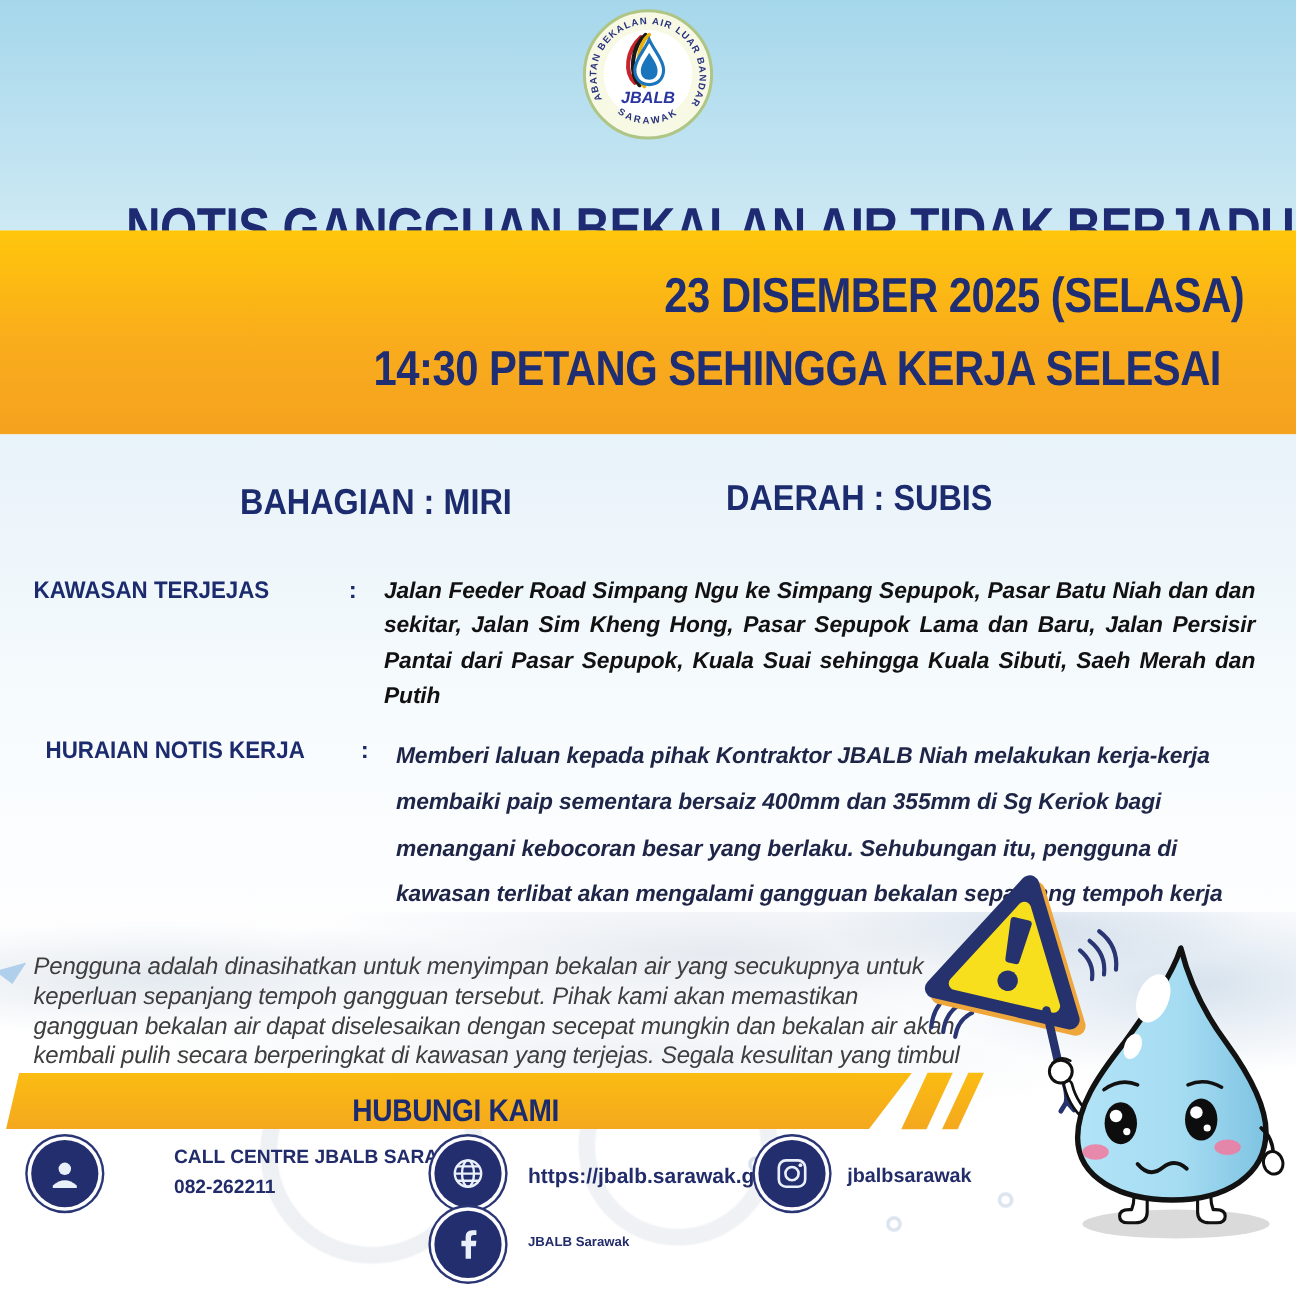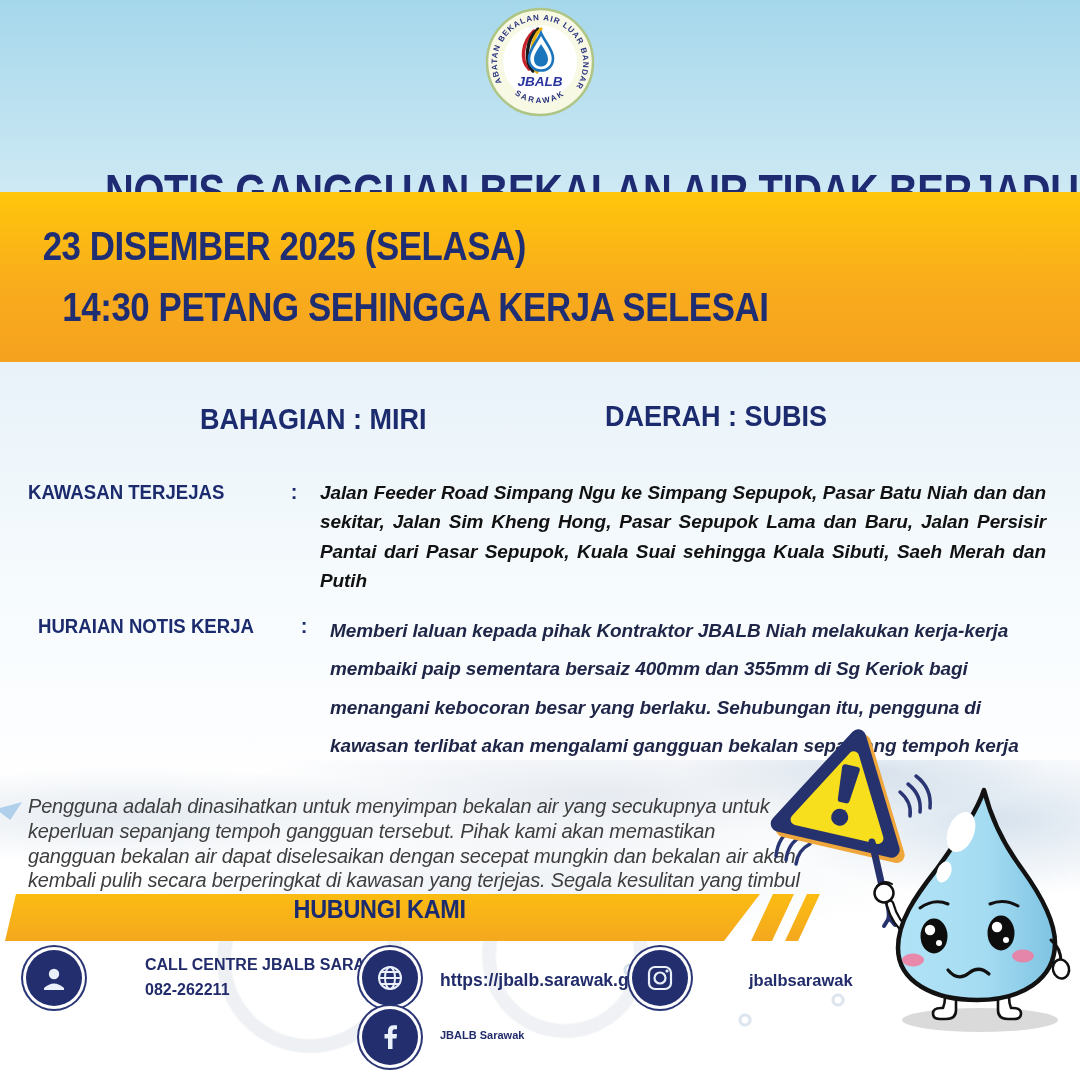--- a/index.html
+++ b/index.html
@@ -8,21 +8,21 @@
   
   .top{position:absolute;left:0;top:0;width:1080px;height:192px;
        background:linear-gradient(180deg,#A5D7EB 0%,#BCE1F0 55%,#CDE9F4 100%);}
   .logo-wrap{position:absolute;left:50%;top:6px;transform:translateX(-50%);}
   .title{position:absolute;left:0;top:132px;width:1080px;text-align:center;
          font-size:48px;font-weight:800;color:#1E2B72;letter-spacing:-.5px;white-space:nowrap;}
   .title span{display:inline-block;transform:scaleX(.83);transform-origin:center;}
   
   .banner{position:absolute;left:0;top:192px;width:1080px;height:170px;
           background:linear-gradient(180deg,#FFC60B 0%,#F9AC1C 55%,#F5A21F 100%);
-          display:flex;flex-direction:column;align-items:flex-start;justify-content:center;gap:14px;}
+          display:flex;flex-direction:column;align-items:flex-end;justify-content:center;gap:14px;}
   .banner .bline{font-size:41px;font-weight:800;color:#1F2D73;white-space:nowrap;
                  transform:scaleX(.85);transform-origin:center;letter-spacing:-.5px;}
   
   .info{position:absolute;left:0;top:362px;width:1080px;height:408px;
         background:linear-gradient(180deg,#E8F2F9 0%,#F6FBFD 55%,#FEFEFF 100%);}
   .region{position:relative;height:42px;margin-top:40px;margin-left:30px;}
   .region .bah{position:absolute;left:170px;top:0;font-size:30px;font-weight:800;color:#1B2B6E;
                transform:scaleX(.9);transform-origin:left;white-space:nowrap;}
   .region .dae{position:absolute;left:575px;top:-3px;font-size:30px;font-weight:800;color:#1B2B6E;
                transform:scaleX(.9);transform-origin:left;white-space:nowrap;}
@@ -54,33 +54,33 @@
       radial-gradient(circle 4px at 668px 95px, transparent 2px, rgba(140,170,200,.3) 3px, rgba(140,170,200,.3) 5px, transparent 6px),
       radial-gradient(circle 5px at 838px 100px, transparent 3px, rgba(140,170,200,.3) 4px, rgba(140,170,200,.3) 6px, transparent 7px);}
   .advisory{position:absolute;left:28px;top:24px;width:778px;margin:0;
             font-size:20px;font-style:italic;font-weight:500;color:#3E3E3E;line-height:1.24;letter-spacing:-.2px;}
   .splat{position:absolute;left:-4px;top:32px;width:26px;height:18px;background:#9FC6E8;
          clip-path:polygon(0 40%,100% 0,55% 100%);opacity:.8;}
   
   .cbar{position:absolute;left:0;top:124px;width:760px;height:47px;
         background:linear-gradient(180deg,#FBBC12,#F4A81E);
         clip-path:polygon(16px 0%,100% 0%,calc(100% - 36px) 100%,5px 100%);
-        display:flex;align-items:flex-start;justify-content:center;}
+        display:flex;align-items:flex-end;justify-content:center;}
   .cbar span{font-size:26px;font-weight:800;color:#1B2B6E;transform:scaleX(.9);letter-spacing:-.3px;}
   .stripe{position:absolute;top:124px;height:47px;background:linear-gradient(180deg,#FBBC12,#F4A81E);
           transform:skewX(-25deg);}
   .stripe.s1{left:762px;width:21px;}
   .stripe.s2{left:796px;width:13px;}
   
   .cicon{position:absolute;width:56px;height:56px;border-radius:50%;background:#232E6E;
          box-shadow:0 0 0 3px #FDFDFD,0 0 0 5px #2A3575;display:flex;align-items:center;justify-content:center;}
   .ctext{position:absolute;color:#222C6B;font-weight:800;white-space:nowrap;}
   .cc1{left:100px;top:183px;font-size:16px;line-height:1.55;margin-left:45px;}
   .web{left:440px;top:200px;font-size:17.5px;}
-  .ig {left:706px;top:201px;font-size:16.5px;margin-left:43px;}
+  .ig {left:706px;top:201px;font-size:16.5px;}
   .fb {left:440px;top:259px;font-size:11px;}
   .mascot{position:absolute;left:758px;top:-44px;width:322px;height:312px;}
 </style>
 </head>
 <body>
 
 <div class="poster">
 
   <header class="top">
     <div class="logo-wrap">

